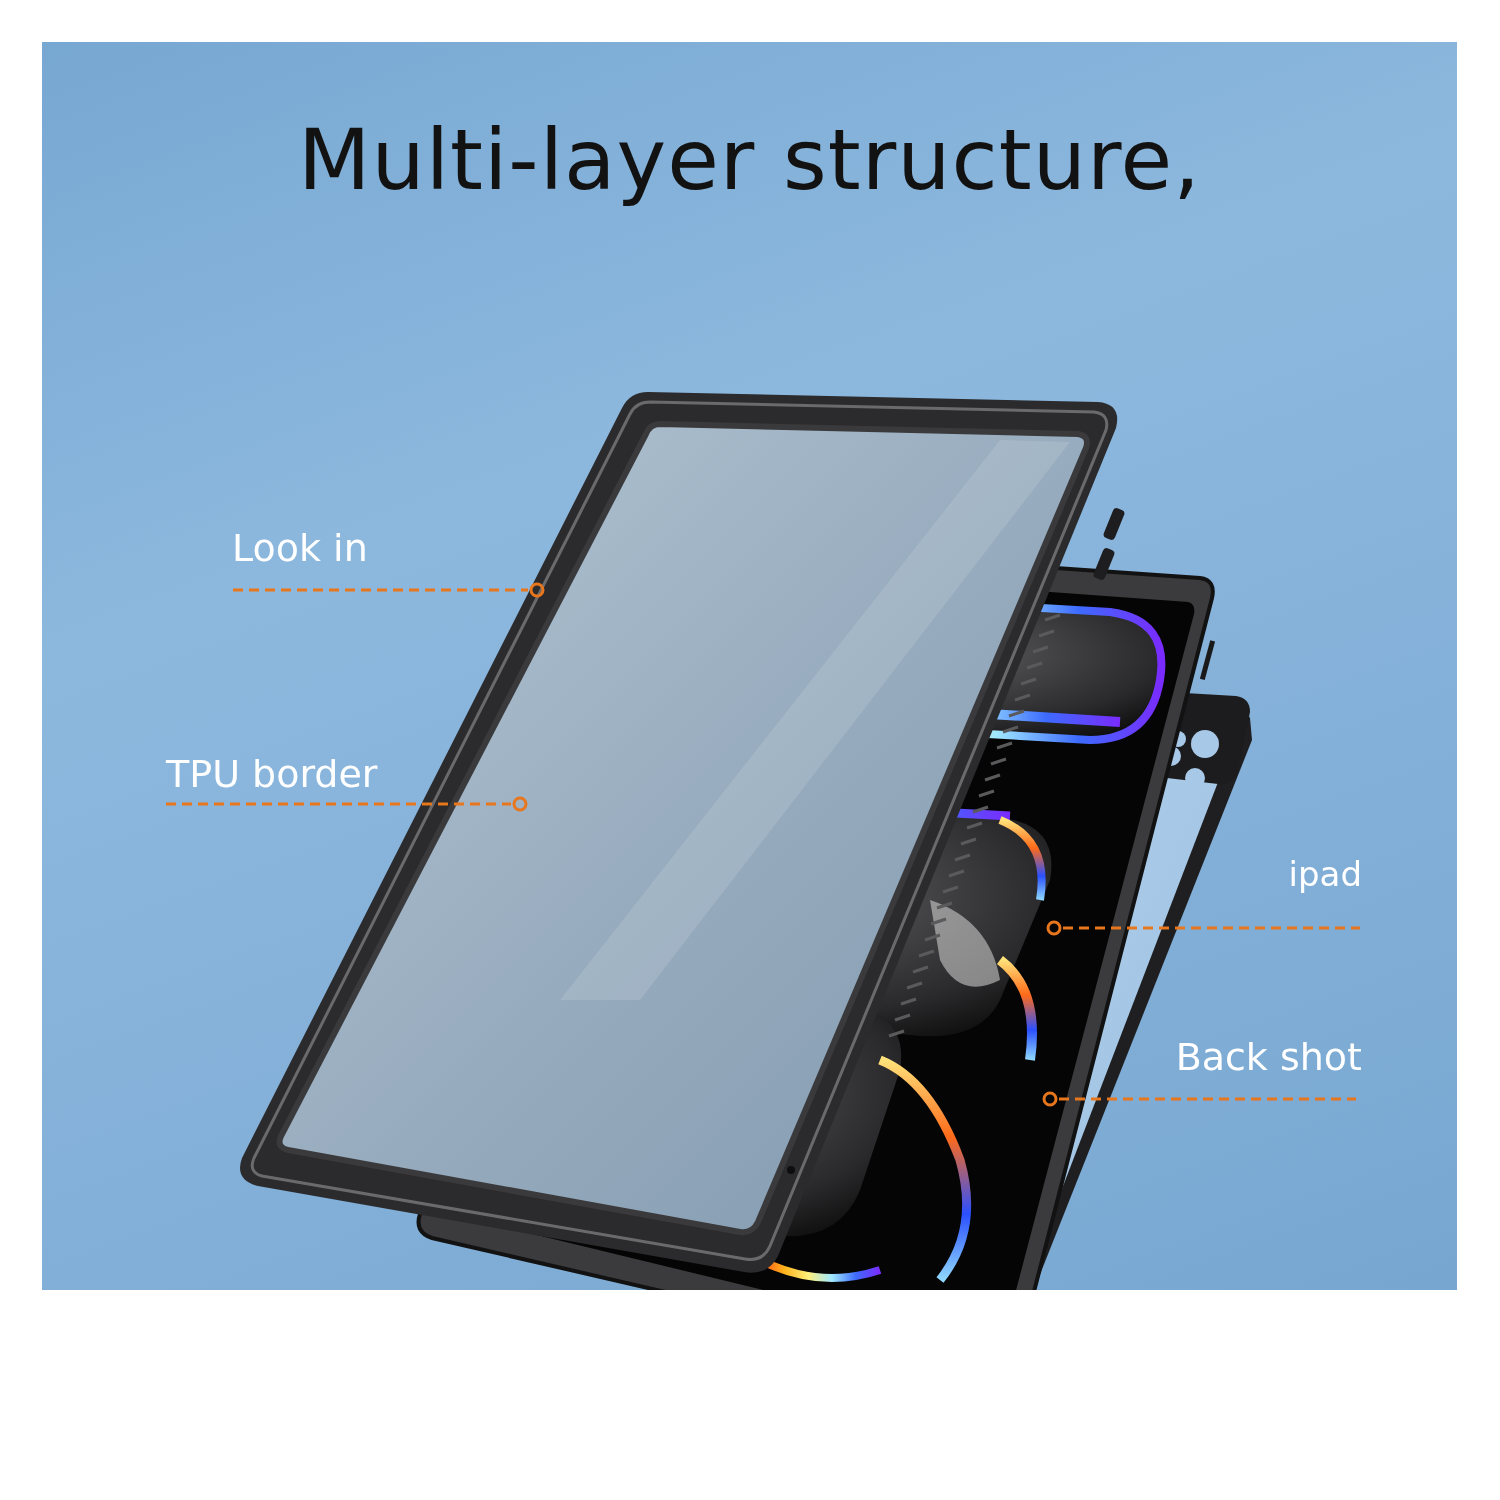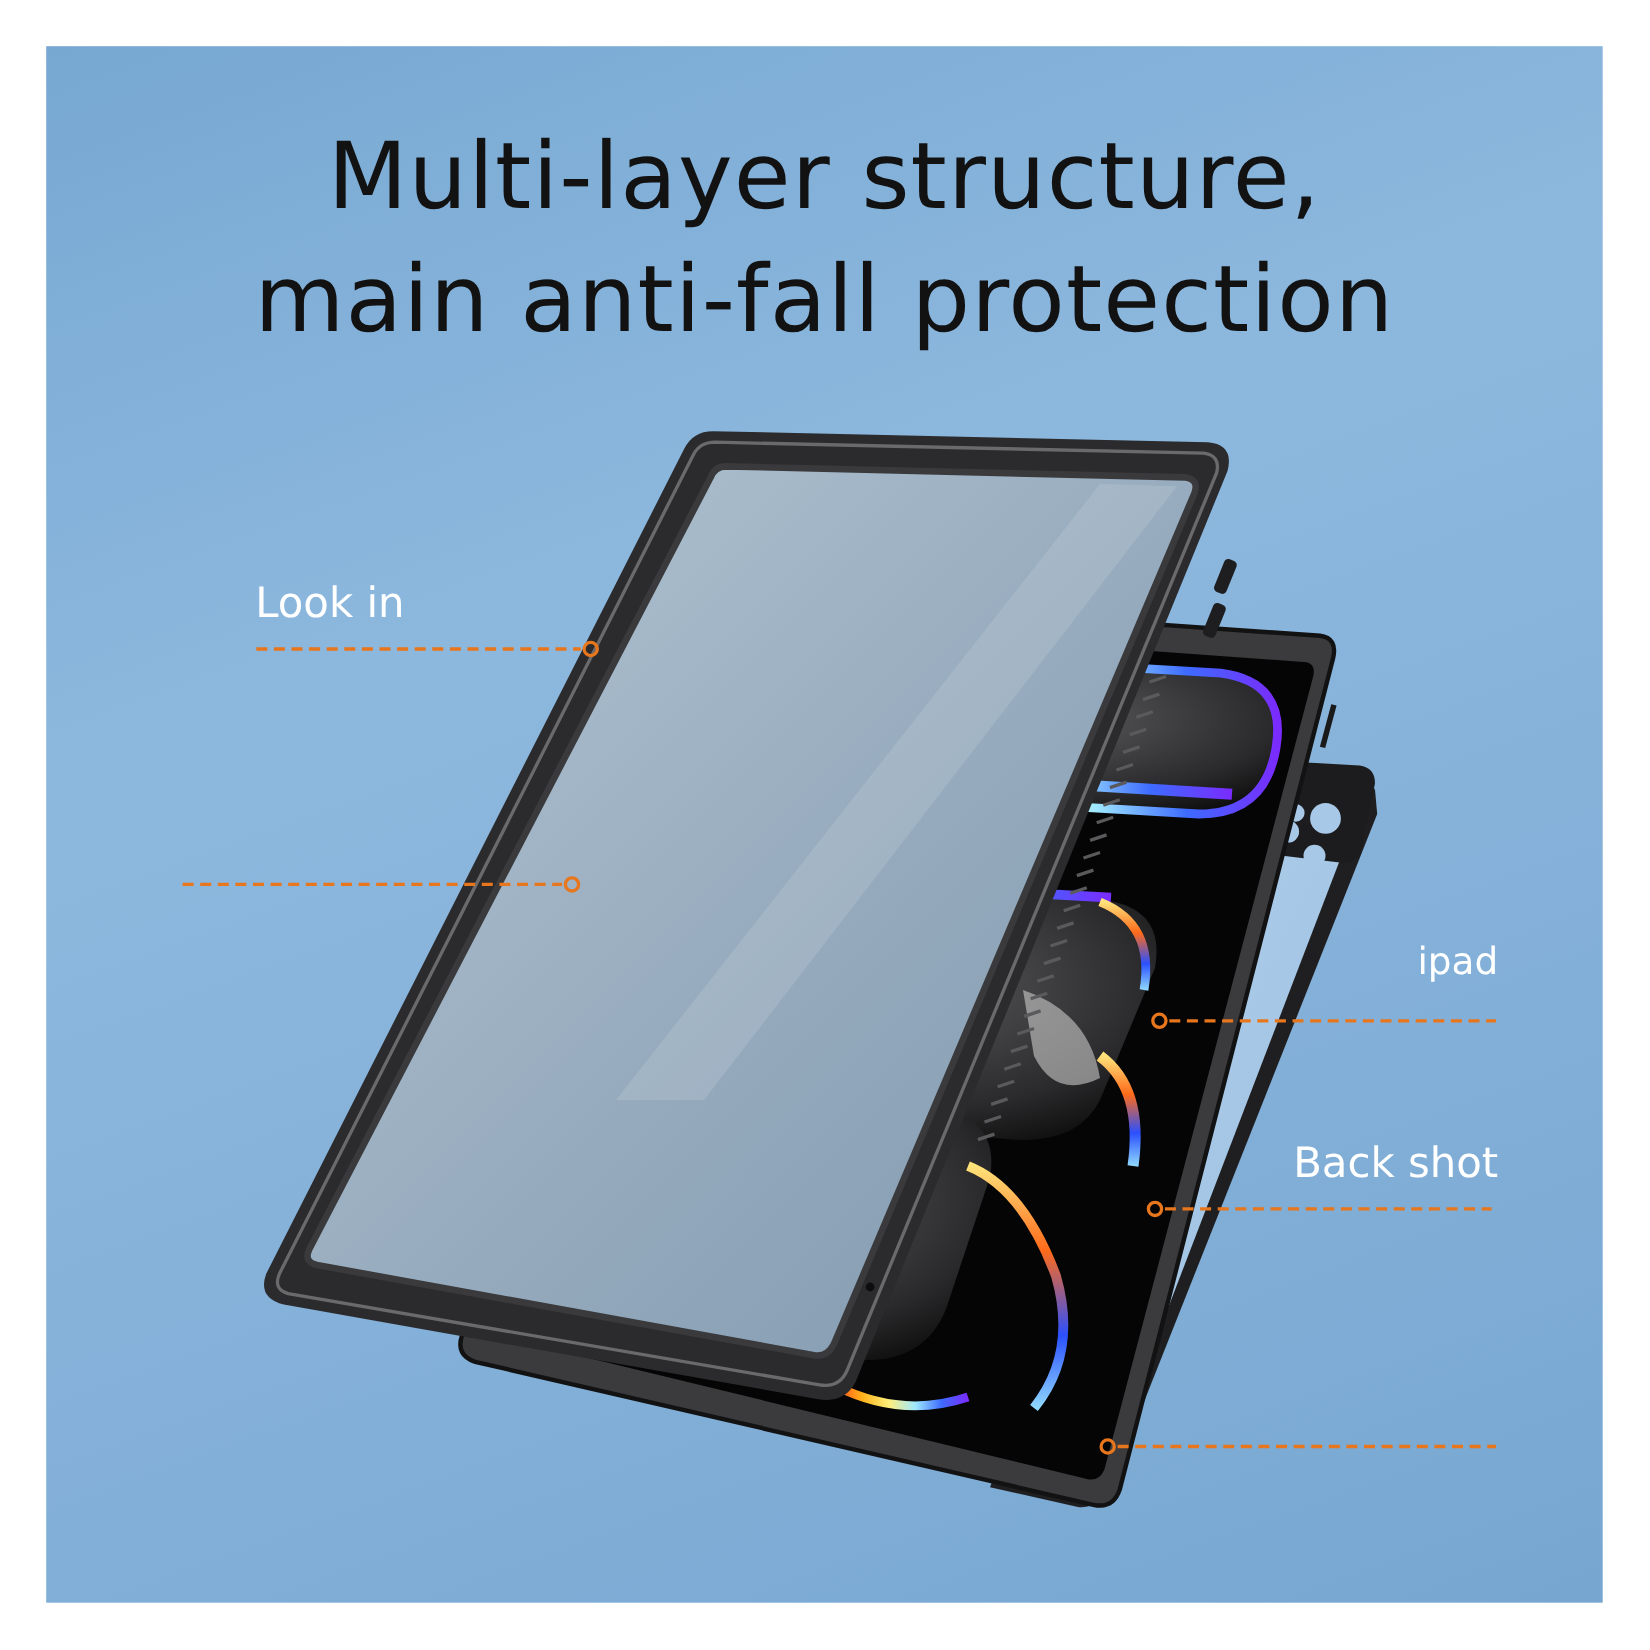--- a/index.html
+++ b/index.html
@@ -1,18 +1,18 @@
 <!DOCTYPE html>
 <html><head>
 <meta charset="utf-8">
 <style>
   html, body { margin: 0; padding: 0; background: #ffffff; }
   body { width: 1500px; height: 1500px; position: relative; overflow: hidden; }
   #panel {
-    position: absolute; left: 42px; top: 42px; width: 1415px; height: 1415px;
+    position: absolute; left: 42px; top: 42px; width: 1415px; height: 1248px;
     background: linear-gradient(160deg, #77a8d2 0%, #8db8de 35%, #86b2da 60%, #77a7d1 100%);
     overflow: hidden;
   }
   #headline {
     position: absolute; left: 0; top: 62px; width: 1415px; text-align: center;
     font-family: "DejaVu Sans", sans-serif; color: #121212;
     font-size: 84px; line-height: 112px; font-weight: normal; letter-spacing: 1px;
   }
   #headline div { white-space: nowrap; }
   #scene { position: absolute; left: -42px; top: -42px; width: 1500px; height: 1500px; }
@@ -24,21 +24,20 @@
   .lbl-right { font-size: 38px; text-align: right; }
   .lbl-big { font-size: 34px; }
 </style>
 </head>
 <body>
 
 <div id="panel">
 
   <div id="headline">
     <div>Multi-layer structure,</div>
-    <div>main anti-fall protection</div>
   </div>
 
   <svg id="scene" viewBox="0 0 1500 1500" xmlns="http://www.w3.org/2000/svg">
     <defs>
       <linearGradient id="glassGrad" x1="0" y1="0" x2="1" y2="1">
         <stop offset="0" stop-color="#cfe3f3" stop-opacity="0.85"></stop>
         <stop offset="0.55" stop-color="#b8d4ec" stop-opacity="0.75"></stop>
         <stop offset="1" stop-color="#a7c8e6" stop-opacity="0.7"></stop>
       </linearGradient>
       <linearGradient id="backGlass" x1="0" y1="0" x2="1" y2="1">
@@ -172,15 +171,16 @@
 
       <line x1="1059" y1="1099" x2="1356" y2="1099" stroke-dasharray="10 6"></line>
       <circle cx="1050" cy="1099" r="6"></circle>
 
       <line x1="1016" y1="1315" x2="1360" y2="1315" stroke-dasharray="10 6"></line>
       <circle cx="1007" cy="1315" r="6"></circle>
     </g>
   </svg>
 
   <div class="label lbl-left" style="left:190px; top:484px;">Look in</div>
+  <div class="label lbl-left" style="left:124px; top:710px;">TPU border</div>
   <div class="label lbl-right lbl-big" style="right:95px; top:812px;">ipad</div>
   <div class="label lbl-right" style="right:95px; top:993px;margin-left:45px;">Back shot</div>
 </div>
 
 </body></html>

